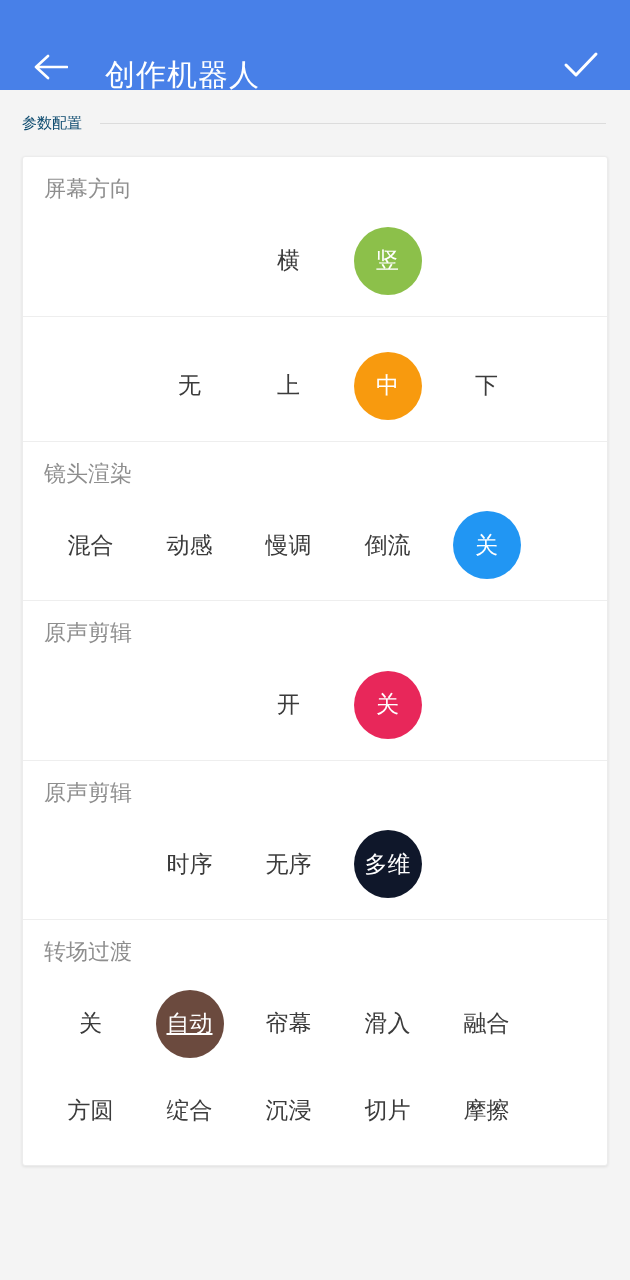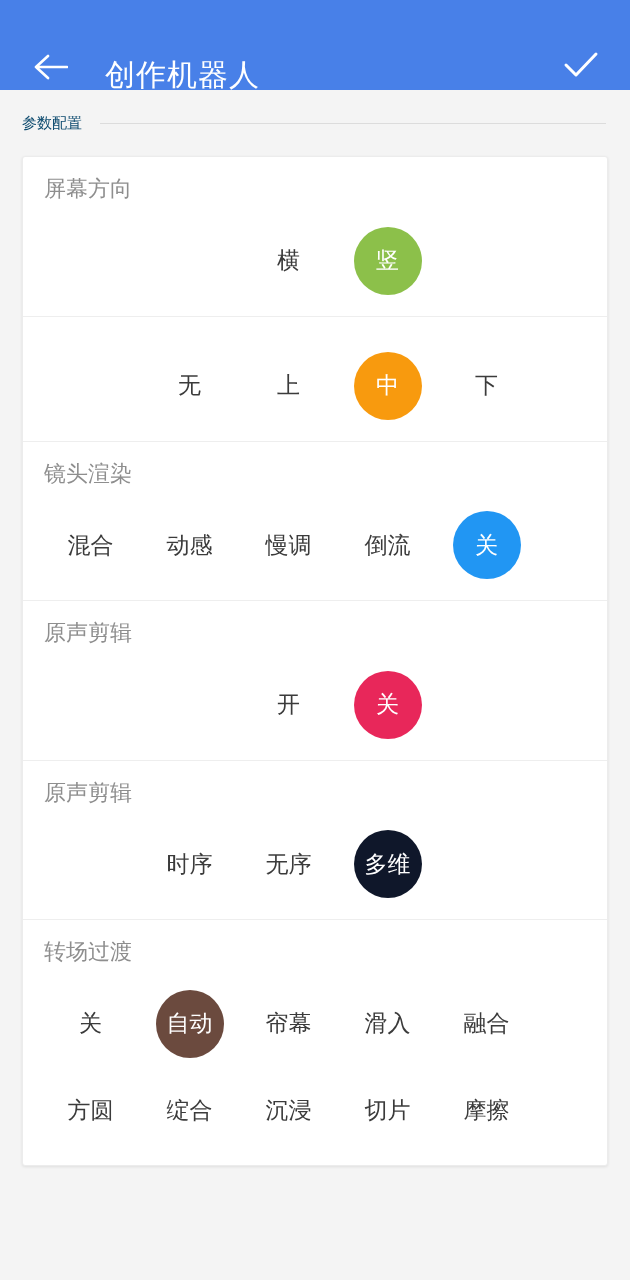--- a/index.html
+++ b/index.html
@@ -176,21 +176,21 @@
         <div style="flex: 0 0 auto; width: 99px; height: 68px;"></div>
         <div class="opt two">时序</div>
         <div class="opt two">无序</div>
         <div class="opt sel two" style="background: #0f172a;">多维</div>
       </div>
     </div>
     <div class="section">
       <div class="section-title">转场过渡</div>
       <div class="options-row">
         <div class="opt">关</div>
-        <div class="opt sel two" style="background: rgb(107, 74, 62);">自动</div>
+        <div class="opt sel two" style="background: rgb(107, 74, 62); text-decoration: underline;">自动</div>
         <div class="opt two">帘幕</div>
         <div class="opt two">滑入</div>
         <div class="opt two">融合</div>
       </div>
       <div class="options-row" style="height: 100px; margin-top: -14px;">
         <div class="opt two">方圆</div>
         <div class="opt two">绽合</div>
         <div class="opt two">沉浸</div>
         <div class="opt two">切片</div>
         <div class="opt two">摩擦</div>

